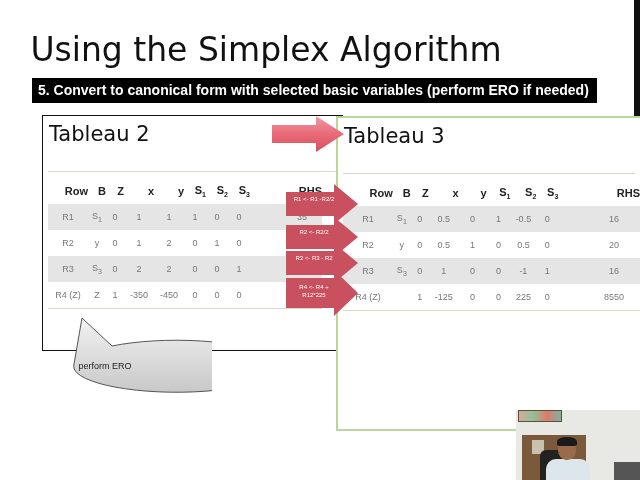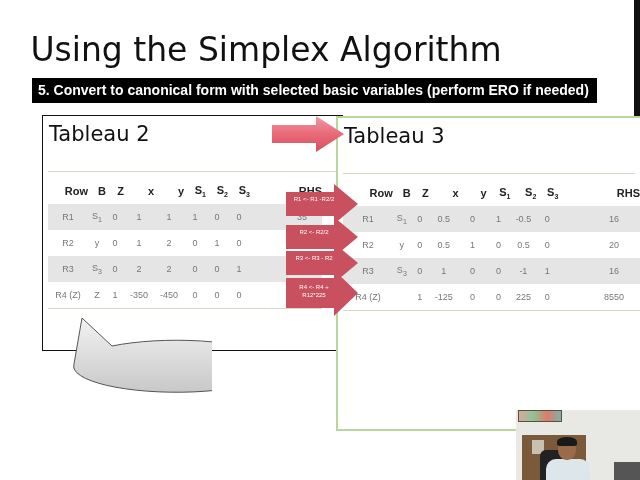--- a/index.html
+++ b/index.html
@@ -243,20 +243,21 @@
 <svg class="callout" viewBox="0 0 212 90">
   <defs>
     <linearGradient id="gc" x1="0" y1="0" x2="0" y2="1">
       <stop offset="0" stop-color="#f2f2f2"></stop>
       <stop offset="1" stop-color="#c8c8c8"></stop>
     </linearGradient>
   </defs>
   <path d="M74,46 L82,0 L112,28 A103,26 0 1,1 74,46 Z" fill="url(#gc)" stroke="#555" stroke-width="1"></path>
 </svg>
 <div class="callout-text">
+  <div>perform ERO</div>
 </div>
 
 <div class="webcam">
   <div class="wc-painting"></div>
   <div class="wc-shelf"></div>
   <div class="wc-books"></div>
   <div class="wc-chair"></div>
   <div class="wc-body"></div>
   <div class="wc-head"></div>
   <div class="wc-hair"></div>

